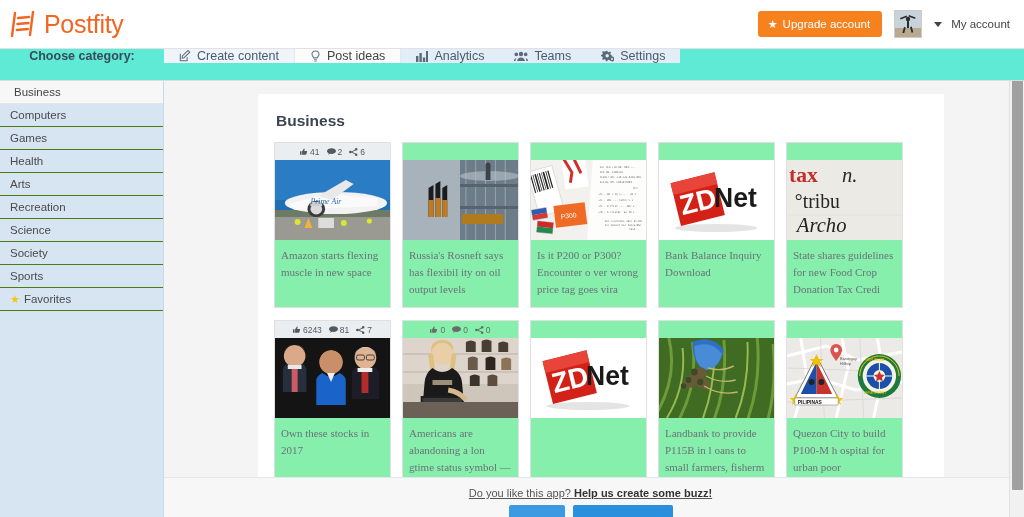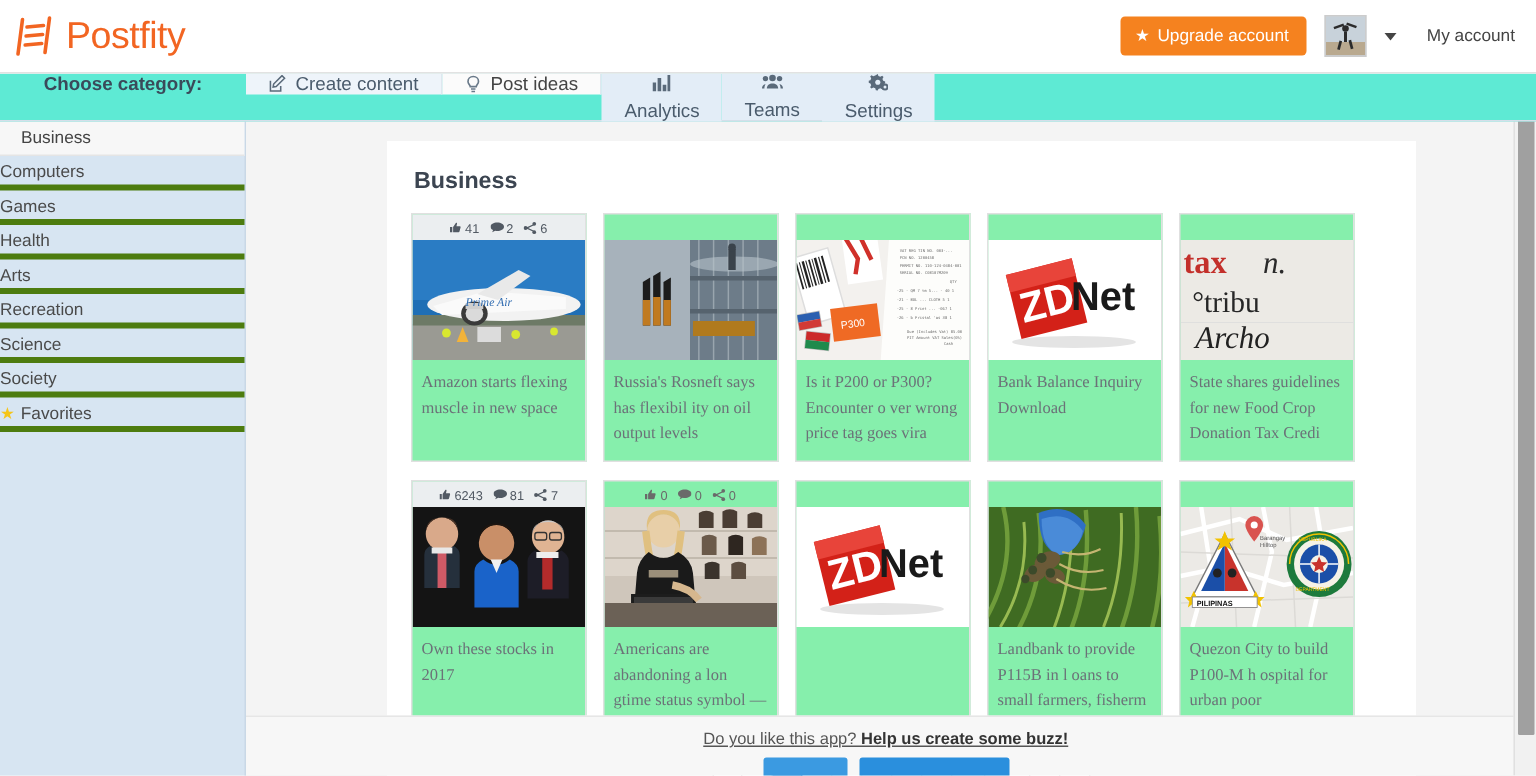--- a/index.html
+++ b/index.html
@@ -42,21 +42,21 @@
     white-space: nowrap;
   }
   .upgrade-btn .star { font-size: 11px; line-height: 1; }
   .avatar {
     width: 28px; height: 28px; border: 1px solid #ccc; background: #cfd6dc;
     overflow: hidden; position: relative; display:block;
   }
   .avatar svg { display:block; }
   .account {
     font-size: 11.5px; color: #444; display: flex; align-items: center;
-    gap: 20px; cursor: pointer; white-space: nowrap;
+    gap: 9px; cursor: pointer; white-space: nowrap;
   }
   .caret-down {
     width: 0; height: 0;
     border-left: 4px solid transparent; border-right: 4px solid transparent;
     border-top: 5px solid #444;
   }
 
   
   .navbar {
     height: 32px;
@@ -73,35 +73,36 @@
     font-size: 12.5px; font-weight: bold; color: #3a4a5a;
   }
   .tab {
     display: flex; align-items: center; gap: 6px;
     padding: 0 15px;
     font-size: 12.5px; color: #4a5b6c; cursor: pointer;
     background: #eef4fa;
     border-right: 1px solid #dfe7ef;
   }
   .tab.active { background: #fbfbfb; color: #444; }
-  .tab.plain { background: #e3edf7; border-right: none; flex-direction: column; }
+  .tab.plain { background: #e3edf7; border-right: none; }
   .tab svg { display:block; }
 
   
   .shell { display: flex; height: 440px; }
 
   
   .sidebar {
     width: 164px; background: #d7e5f2; flex: 0 0 164px;
     border-right: 1px solid #c9d8e6;
   }
   .cat {
     height: 23px; line-height: 23px;
     font-size: 11.5px; color: #4a4a4a;
-    border-bottom: 4px solid #4d7c0f;
+    padding-left: 10px;
+    border-bottom: 1px solid #4d7c0f;
     cursor: pointer;
   }
   .cat.selected {
     background: #f7f7f7; padding-left: 14px; color: #444;
     border-bottom: 1px solid #e5e5e5;
   }
   .cat .star-ico { color: #f5c518; margin-right: 4px; font-size: 11px; }
 
   
   .main {
@@ -321,20 +322,23 @@
       <div class="cat">
         <span>Recreation</span>
       </div>
       <div class="cat">
         <span>Science</span>
       </div>
       <div class="cat">
         <span>Society</span>
       </div>
       <div class="cat">
+        <span>Sports</span>
+      </div>
+      <div class="cat">
         <span class="star-ico">★</span><span>Favorites</span>
       </div>
     </div>
 
     <div class="main">
       <div class="panel">
         <div class="panel-title">Business</div>
 
         <div class="grid">
 

